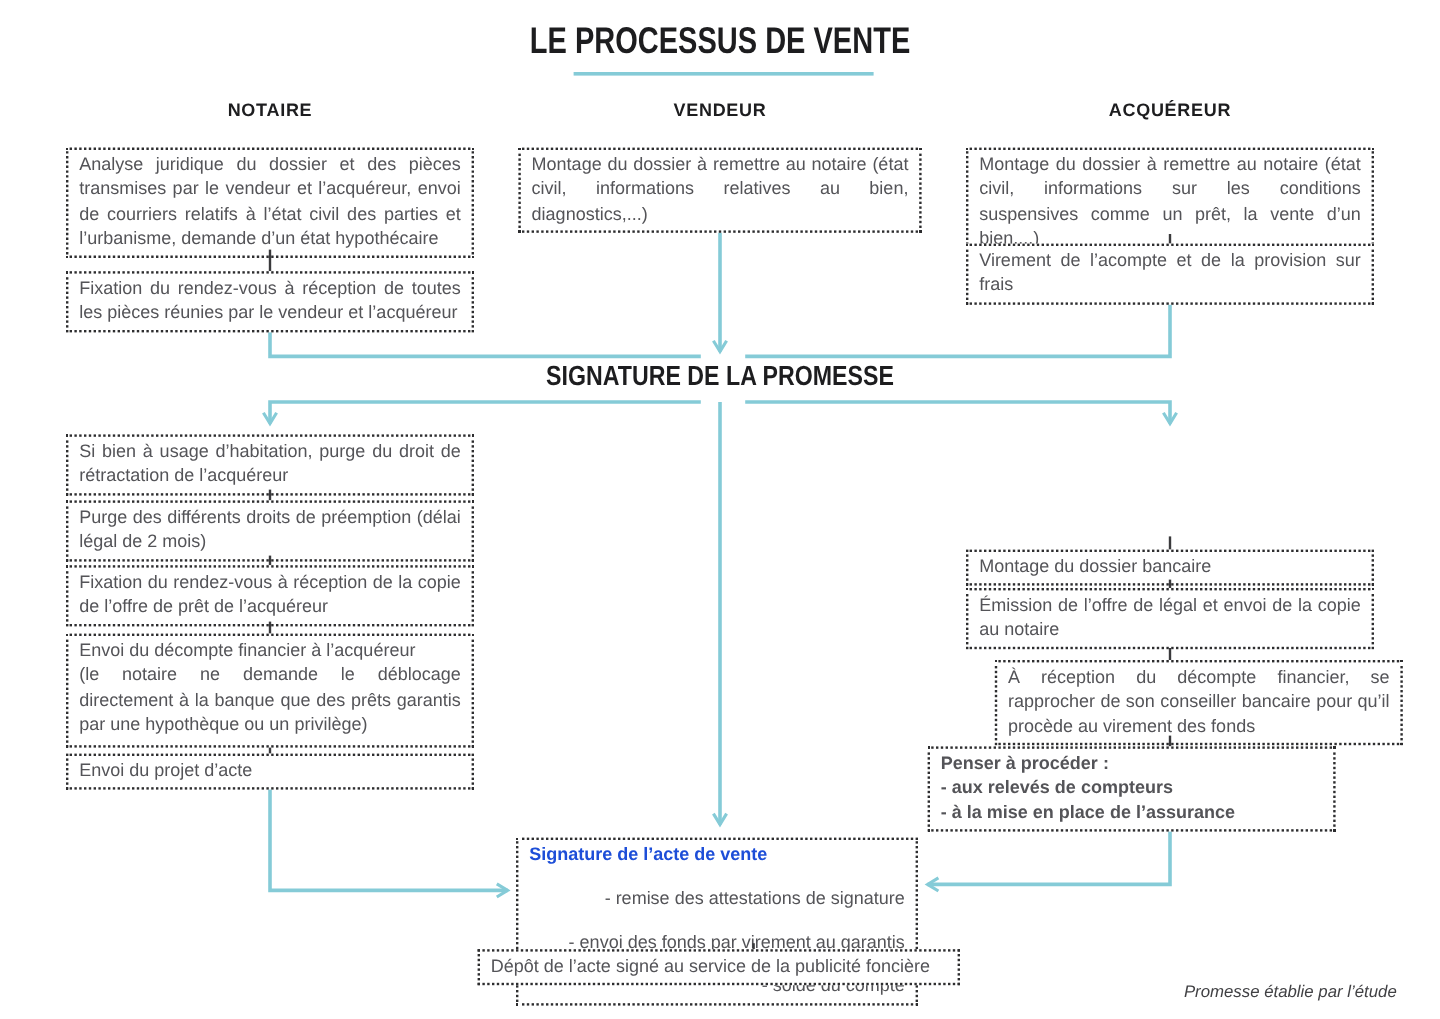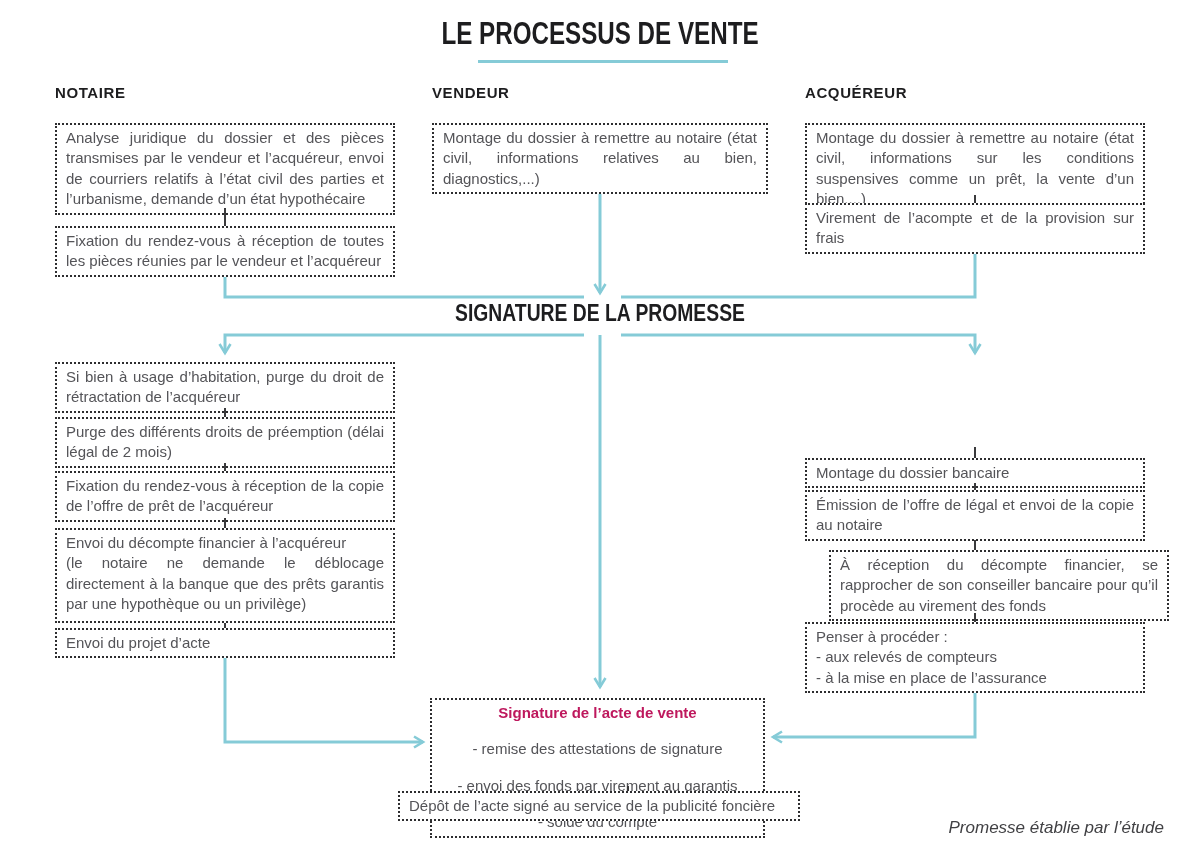--- a/index.html
+++ b/index.html
@@ -19,40 +19,40 @@
   .page-title {
     position:absolute; left:0; top:16px; width:1200px; text-align:center;
     font-size:31px; font-weight:700; color:var(--ink); letter-spacing:0px;
     transform:scaleX(0.78); transform-origin:center;
   }
   .title-underline {
     position:absolute; left:478px; top:60px; width:250px; height:3px;
     background:var(--accent);
   }
   .col-header {
-    position:absolute; top:84px; text-align:left; font-size:15px; font-weight:700;
+    position:absolute; top:84px; text-align:center; font-size:15px; font-weight:700;
     color:var(--ink); letter-spacing:0.6px;
   }
   .promesse-title {
     position:absolute; left:0; top:300px; width:1200px; text-align:center;
     font-size:23px; font-weight:700; color:var(--ink);
     transform:scaleX(0.84); transform-origin:center;
   }
   .box {
     position:absolute; box-sizing:border-box; background:#fff;
     border:2px dotted #2d2d2f; padding:3px 9px;
     font-size:15px; line-height:1.36; color:var(--body); text-align:justify;
   }
   .pre { white-space:pre-line; }
   .left-al { text-align:left; }
-  .acte-title { font-weight:700; color:#be185d; text-align:center; margin-bottom:1px; }
-  .acte-item { text-align:center;margin-top:16px; }
+  .acte-title { font-weight:700; color:#1d4ed8; text-align:left; margin-bottom:1px; }
+  .acte-item { text-align:right;margin-top:16px; }
   .tick { position:absolute; width:1.5px; background:#3a3a3c; }
   .footer-note {
-    position:absolute; right:36px; top:818px; font-size:17px; font-style:italic;
+    position:absolute; right:36px; top:818px; font-size:14px; font-style:italic;
     color:#414144; text-align:right;
   }
 </style>
 </head>
 <body>
 
 <div class="page">
 
   <svg class="arrows" viewBox="0 0 1200 849" xmlns="http://www.w3.org/2000/svg">
     <defs>
@@ -103,21 +103,21 @@
   <div class="tick" style="left:224px; top:623px; height:5px;"></div>
   <div class="box" style="left:55px; top:628px; width:340px; min-height:22px;">Envoi du projet d’acte</div>
 
   <div class="tick" style="left:974px; top:447px; height:11px;"></div>
   <div class="box" style="left:805px; top:458px; width:340px; min-height:25px;">Montage du dossier bancaire</div>
   <div class="tick" style="left:974px; top:483px; height:7px;"></div>
   <div class="box" style="left:805px; top:490px; width:340px; min-height:50px;">Émission de l’offre de légal et envoi de la copie au notaire</div>
   <div class="tick" style="left:974px; top:540px; height:10px;"></div>
   <div class="box" style="left:829px; top:550px; width:340px; min-height:63px;">À réception du décompte financier, se rapprocher de son conseiller bancaire pour qu’il procède au virement des fonds</div>
   <div class="tick" style="left:974px; top:613px; height:9px;"></div>
-  <div class="box pre left-al" style="left:805px; top:622px; width:340px; min-height:68px;">Penser à procéder :
+  <div class="box pre left-al" style="left:773px; top:622px; width:340px; min-height:68px;font-weight:bold;">Penser à procéder :
 - aux relevés de compteurs
 - à la mise en place de l’assurance</div>
 
   <div class="box" style="left:430px; top:698px; width:335px; min-height:88px;">
     <div class="acte-title">Signature de l’acte de vente</div>
     <div class="acte-item">- remise des attestations de signature</div>
     <div class="acte-item">- envoi des fonds par virement au garantis</div>
     <div class="acte-item">- solde du compte</div>
   </div>
   <div class="tick" style="left:627px; top:786px; height:5px;"></div>

